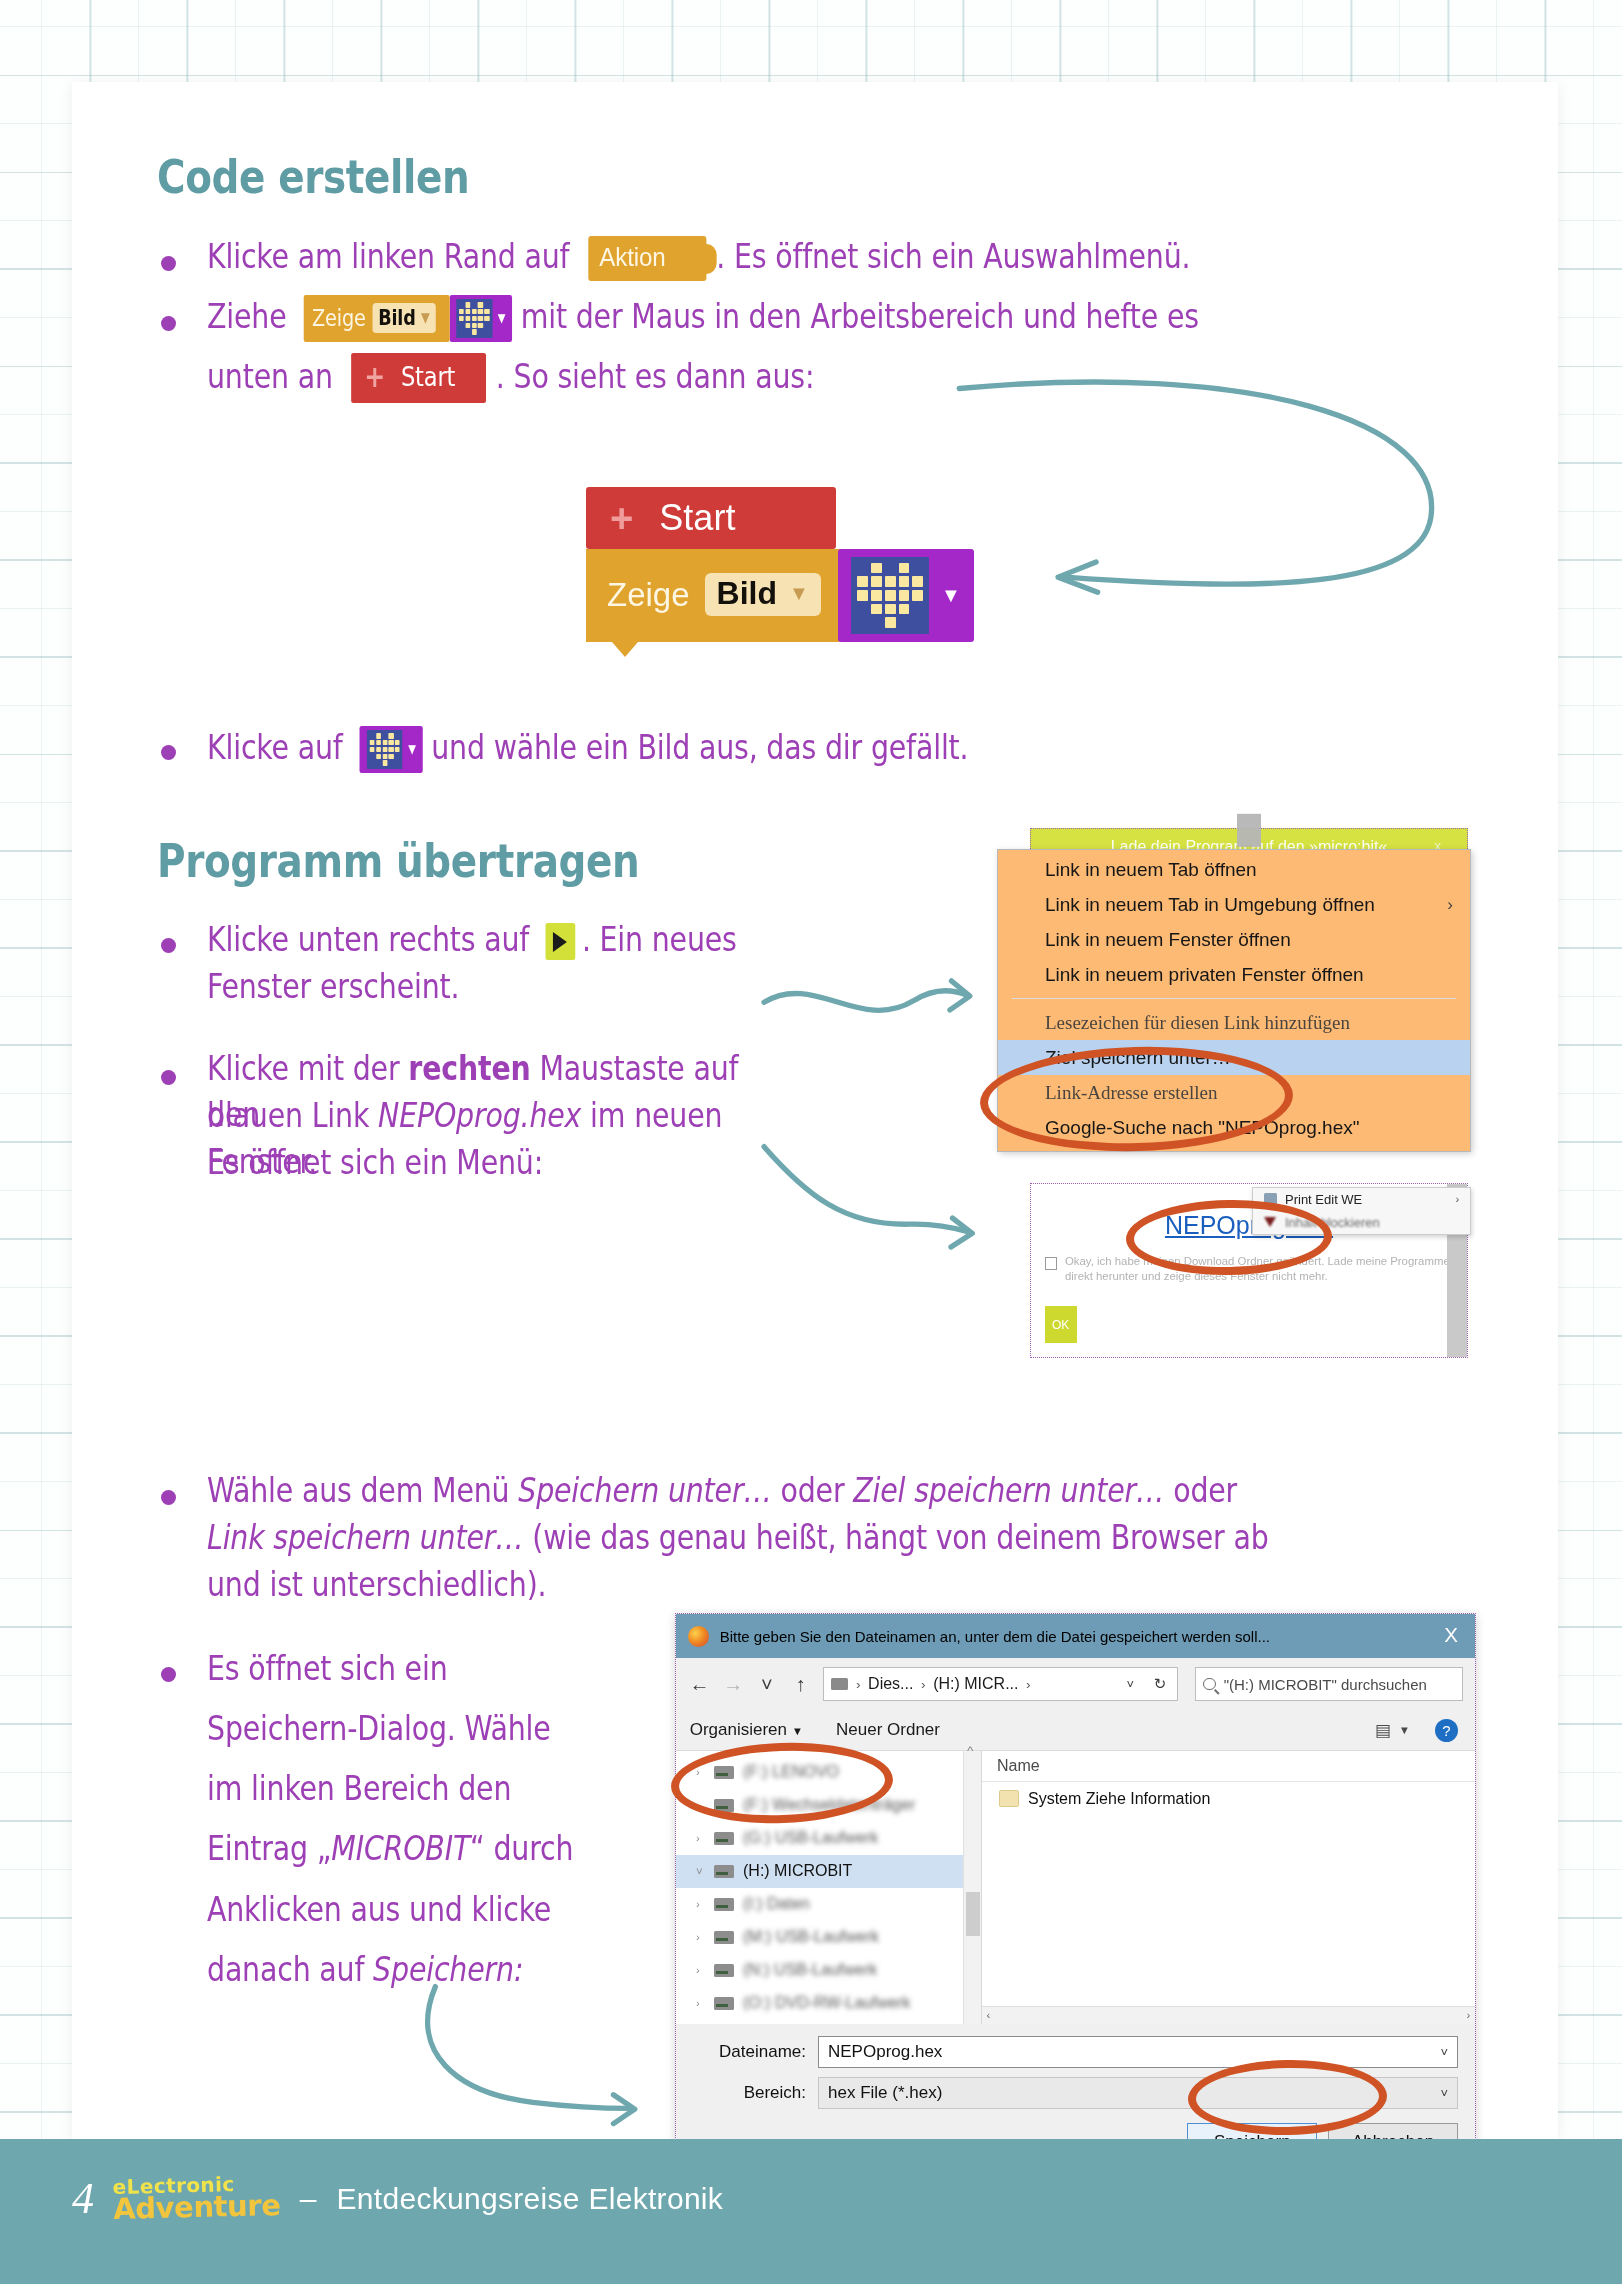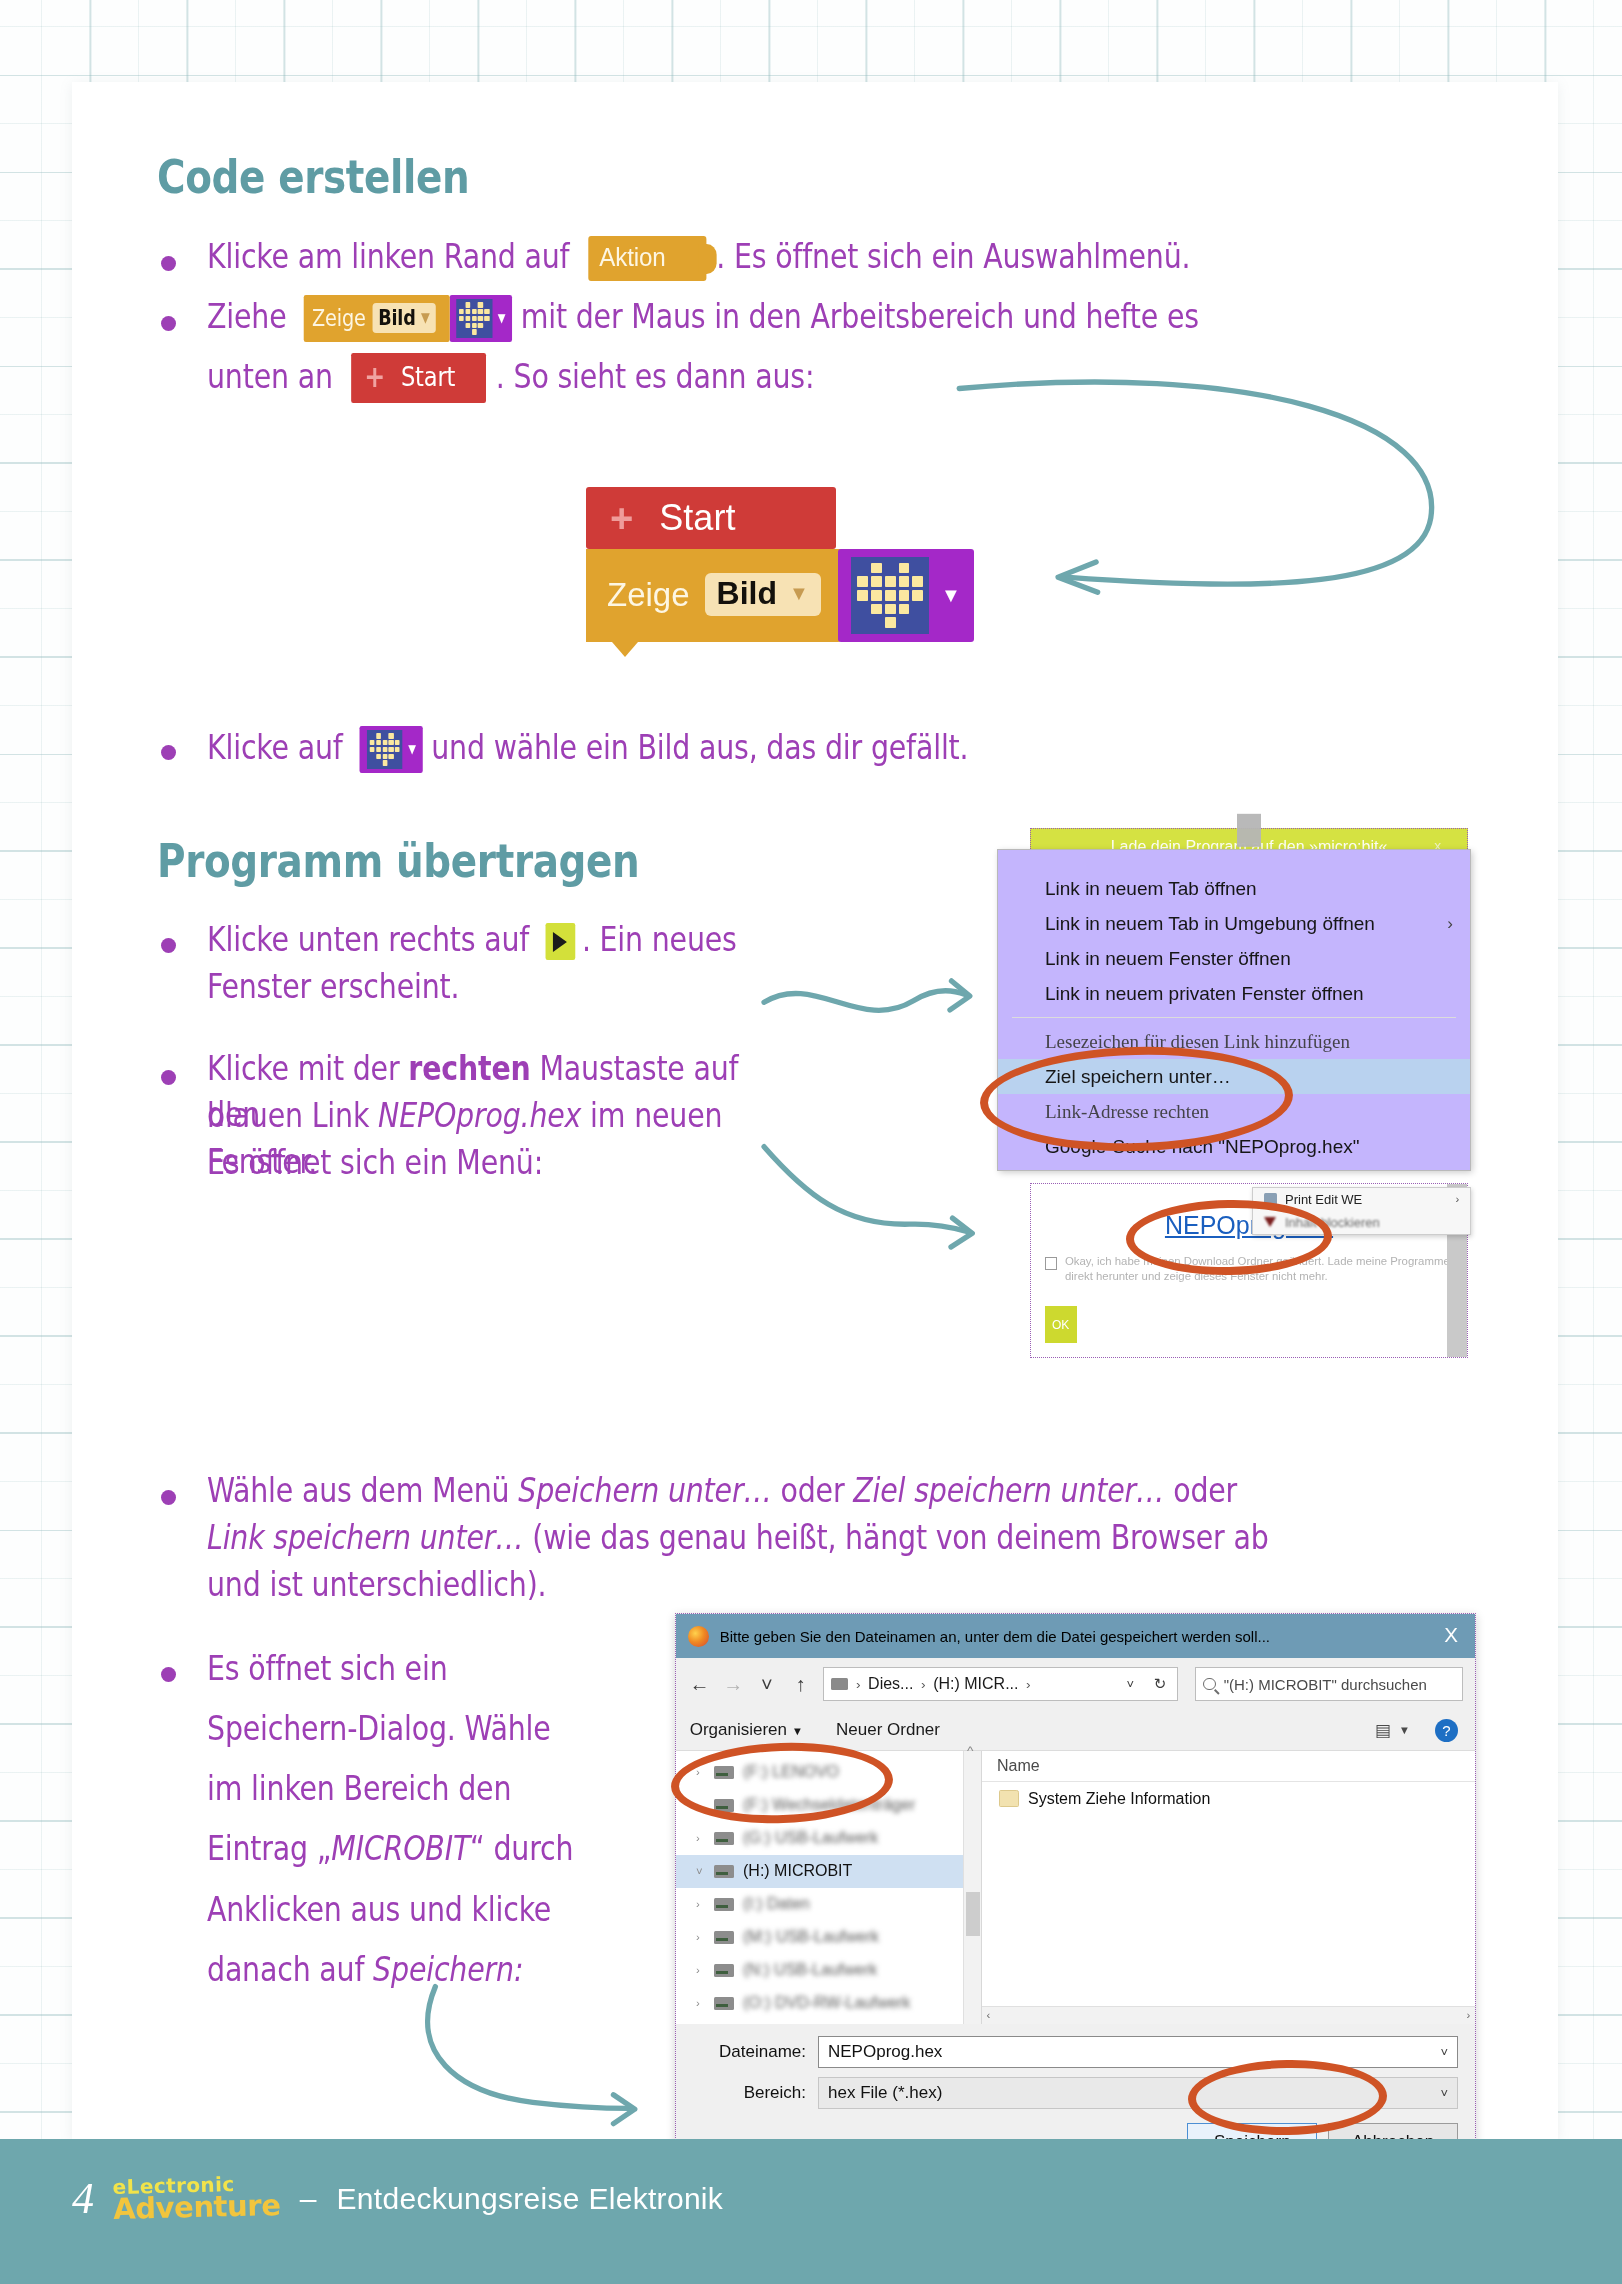--- a/index.html
+++ b/index.html
@@ -149,23 +149,23 @@
     border:1.5px dotted #9a5fb5;box-sizing:border-box;
   }
   .ctx-green span{
     position:absolute;left:50%;top:50%;transform:translate(-50%,-46%);
     color:#ffffff;font-size:16px;white-space:nowrap;opacity:.95;
     font-family:"Liberation Sans",sans-serif;
   }
   .ctx-green .closex{position:absolute;right:26px;top:9px;color:#eef3c9;font-size:13.7px;transform:none;left:auto;}
   .ctx-green .grayend{position:absolute;right:0;top:0;width:24px;height:100%;background:#b5b5b5;}
   .ctx-menu{
-    position:absolute;left:0;top:21px;width:472px;background:#c4b5fd;
+    position:absolute;left:0;top:21px;width:472px;background:#fdba74;
     border:0.8px solid #b9b9b9;box-shadow:1.5px 2.3px 6.9px rgba(0,0,0,.22);
-    padding:21px 0 6px 0;
+    padding:2px 0 6px 0;
   }
   .ctx-item{
     position:relative;height:35px;line-height:35px;padding-left:47px;
     font-size:19px;color:#161616;white-space:nowrap;
     font-family:"Liberation Sans",sans-serif;
   }
   .ctx-item.hl{background:#b9d2ef;}
   .ctx-item .sub{position:absolute;right:17px;top:0;color:#444;font-size:17px;}
   .ctx-sep{height:0.8px;background:#dcdcdc;margin:6px 13.7px;}
   .ctx-item.faded{color:#3a3a3a;font-family:Liberation Serif, serif;}
@@ -472,21 +472,21 @@
     <span class="grayend"></span>
   </div>
   <div class="ctx-menu" id="ctx-menu-list">
       <div class="ctx-item"><span>Link in neuem Tab öffnen</span></div>
       <div class="ctx-item"><span>Link in neuem Tab in Umgebung öffnen</span><span class="sub">›</span></div>
       <div class="ctx-item"><span>Link in neuem Fenster öffnen</span></div>
       <div class="ctx-item"><span>Link in neuem privaten Fenster öffnen</span></div>
       <div class="ctx-sep"></div>
       <div class="ctx-item faded"><span style="filter: blur(0.4px); opacity: 0.92;">Lesezeichen für diesen Link hinzufügen</span></div>
       <div class="ctx-item hl"><span>Ziel speichern unter…</span></div>
-      <div class="ctx-item faded"><span style="filter: blur(0.4px); opacity: 0.92;">Link-Adresse rechten</span></div>
+      <div class="ctx-item faded"><span style="filter: blur(0.4px); opacity: 0.92;">Link-Adresse erstellen</span></div>
       <div class="ctx-item"><span>Google-Suche nach "NEPOprog.hex"</span></div>
     </div>
   <div class="ctx-browser">
     <a class="cb-link">NEPOprog.hex</a>
     <div class="cb-check">
       <span class="box"></span>
       <span class="txt">Okay, ich habe meinen Download Ordner geändert. Lade meine Programme direkt herunter und zeige dieses Fenster nicht mehr.</span>
     </div>
     <div class="cb-ok">OK</div>
     <div class="cb-scroll"></div>

